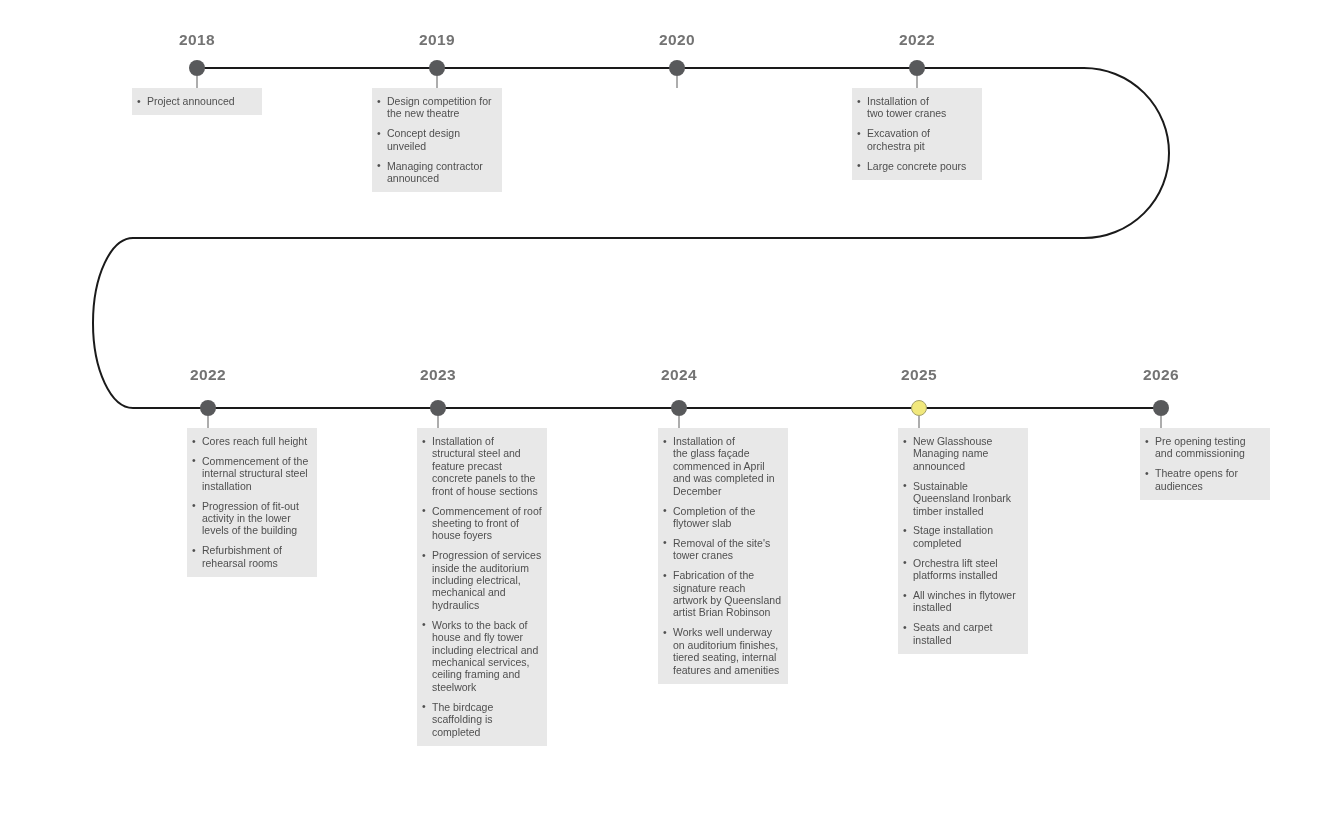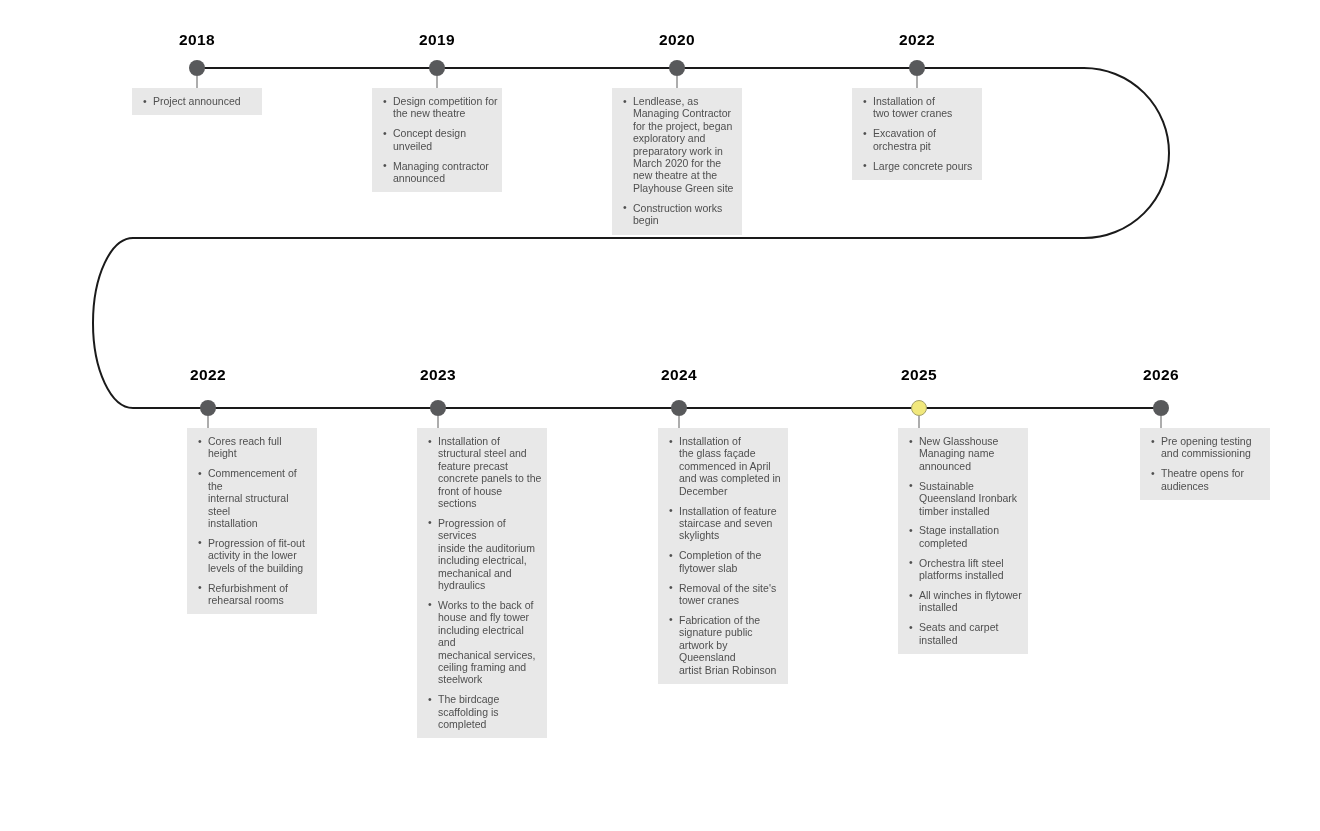--- a/index.html
+++ b/index.html
@@ -4,31 +4,31 @@
 <style>
   html,body{margin:0;padding:0;background:#ffffff;}
   .canvas{
     position:relative;width:1320px;height:831px;background:#ffffff;
     font-family:"Liberation Sans",sans-serif;overflow:hidden;
   }
   svg.track{position:absolute;left:0;top:0;}
   .col{position:absolute;top:0;width:130px;height:831px;}
   .year{
     position:absolute;left:0;width:130px;text-align:center;
-    font-size:15.5px;font-weight:700;letter-spacing:0.4px;color:#000000;
+    font-size:15.5px;font-weight:700;letter-spacing:0.4px;color:#737373;
   }
   .dot{
     position:absolute;left:57px;width:16px;height:16px;border-radius:50%;
     background:#58595b;box-sizing:border-box;
   }
   .dot.current{background:#f1e87c;border:1.5px solid #a3a06a;}
   .stem{position:absolute;left:64px;width:2px;height:12px;background:#adadad;}
   .box{
     position:absolute;left:0;width:130px;box-sizing:border-box;
-    background:#e8e8e8;padding:7px 4px 8px 10px;
+    background:#e8e8e8;padding:7px 4px 8px 4px;
   }
   .box ul{margin:0;padding:0;list-style:none;}
   .box li{
     position:relative;padding-left:11px;font-size:10.5px;line-height:12.4px;
     color:#4f4f4f;white-space:pre-line;
   }
   .box li::before{content:"\2022";position:absolute;left:1px;top:-0.5px;color:#4f4f4f;}
   .box li + li{margin-top:7.5px;}
   
   .row-top .year{top:31px;}
@@ -73,34 +73,20 @@
         <li>Managing contractor
 announced</li>
       </ul>
     </div>
   </div>
 
   <div class="col row-top" style="left:612px">
     <div class="year">2020</div>
     <div class="dot"></div>
     <div class="stem"></div>
-    <div class="box">
-      <ul>
-        <li>Lendlease, as
-Managing Contractor
-for the project, began
-exploratory and
-preparatory work in
-March 2020 for the
-new theatre at the
-Playhouse Green site</li>
-        <li>Construction works
-begin</li>
-      </ul>
-    </div>
   </div>
 
   <div class="col row-top" style="left:852px">
     <div class="year">2022</div>
     <div class="dot"></div>
     <div class="stem"></div>
     <div class="box">
       <ul>
         <li>Installation of
 two tower cranes</li>
@@ -134,20 +120,23 @@
     <div class="year">2023</div>
     <div class="dot"></div>
     <div class="stem"></div>
     <div class="box">
       <ul>
         <li>Installation of
 structural steel and
 feature precast
 concrete panels to the
 front of house sections</li>
+        <li>Commencement of roof
+sheeting to front of
+house foyers</li>
         <li>Progression of services
 inside the auditorium
 including electrical,
 mechanical and
 hydraulics</li>
         <li>Works to the back of
 house and fly tower
 including electrical and
 mechanical services,
 ceiling framing and
@@ -163,31 +152,32 @@
     <div class="year">2024</div>
     <div class="dot"></div>
     <div class="stem"></div>
     <div class="box">
       <ul>
         <li>Installation of
 the glass façade
 commenced in April
 and was completed in
 December</li>
-        <li>Installation of feature
-staircase and seven
-skylights</li>
         <li>Completion of the
 flytower slab</li>
         <li>Removal of the site's
 tower cranes</li>
         <li>Fabrication of the
-signature public
+signature reach
 artwork by Queensland
 artist Brian Robinson</li>
+        <li>Works well underway
+on auditorium finishes,
+tiered seating, internal
+features and amenities</li>
       </ul>
     </div>
   </div>
 
   <div class="col row-bottom" style="left:854px">
     <div class="year">2025</div>
     <div class="dot current"></div>
     <div class="stem"></div>
     <div class="box">
       <ul>

